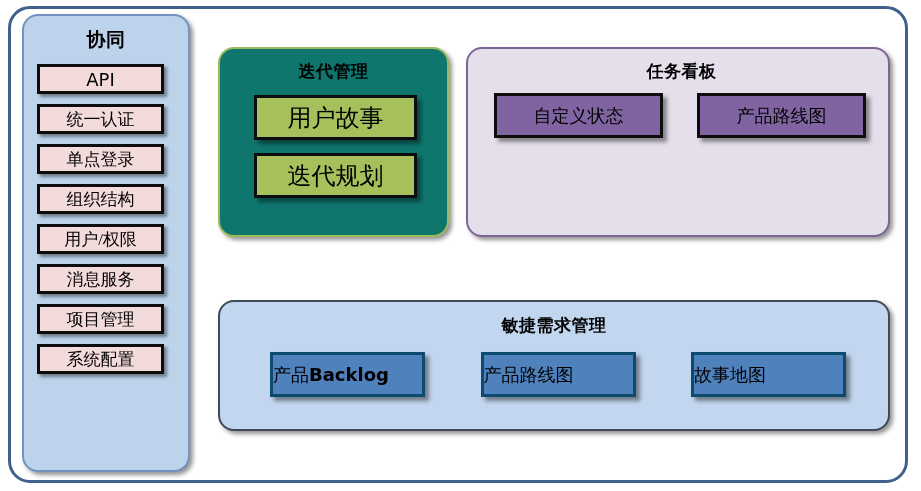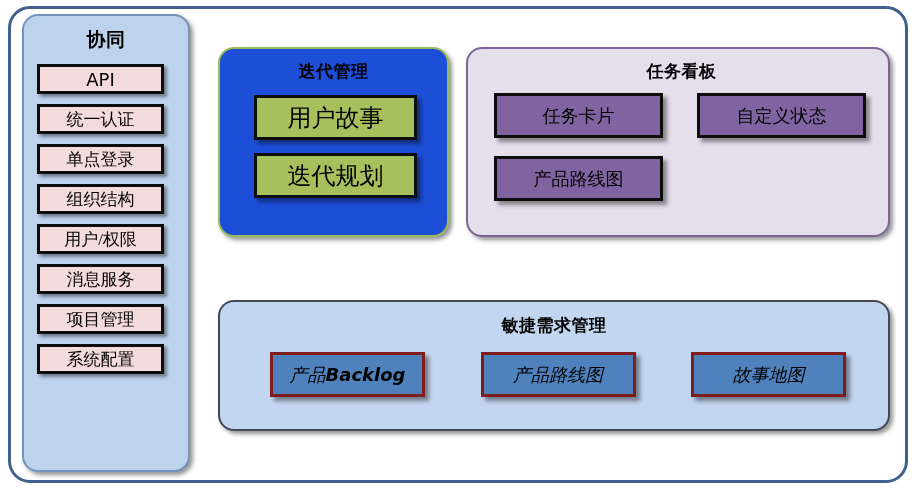--- a/index.html
+++ b/index.html
@@ -88,21 +88,21 @@
     font-weight: normal;
     font-size: 18px;
   }
 
   
   #iteration {
     left: 218px;
     top: 47px;
     width: 231px;
     height: 190px;
-    background: #1d4ed8;
+    background: #0f766e;
     border: 2px solid #9BBB59;
   }
   #iteration .panel-title {
     font-size: 17px;
     margin-top: 11px;
   }
   .green-stack {
     position: absolute;
     left: 34px;
     top: 46px;
@@ -179,28 +179,26 @@
     top: 50px;
     width: 576px;
     display: flex;
     justify-content: space-between;
   }
   .node-blue {
     box-sizing: border-box;
     width: 155px;
     height: 45px;
     background: #4F81BD;
-    border: 3px solid #7f1d1d;
-    display: flex;
-    align-items: center;
-    justify-content: center;
+    border: 3px solid #0c4a6e;
+    display: flex;
+    align-items: center;
     font-size: 18px;
     color: #000000;
     box-shadow: 4px 4px 4px rgba(0,0,0,0.42);
-    font-style: italic;
   }
   .node-blue.mixed {
     font-family: "Liberation Serif", "DejaVu Serif", serif;
   }
   .node-blue.mixed b {
     font-family: "DejaVu Sans", "Liberation Sans", sans-serif;
     font-weight: bold;
   }
 </style>
 </head>
@@ -228,21 +226,20 @@
     <div class="panel-title">迭代管理</div>
     <div class="green-stack">
       <div class="node-green">用户故事</div>
       <div class="node-green">迭代规划</div>
     </div>
   </div>
 
   <div class="panel" id="taskboard">
     <div class="panel-title">任务看板</div>
     <div class="purple-grid">
-      <div class="node-purple">任务卡片</div>
       <div class="node-purple">自定义状态</div>
       <div class="node-purple">产品路线图</div>
     </div>
   </div>
 
   <div class="panel" id="agile">
     <div class="panel-title">敏捷需求管理</div>
     <div class="blue-row">
       <div class="node-blue mixed">
           <span>产品</span>

